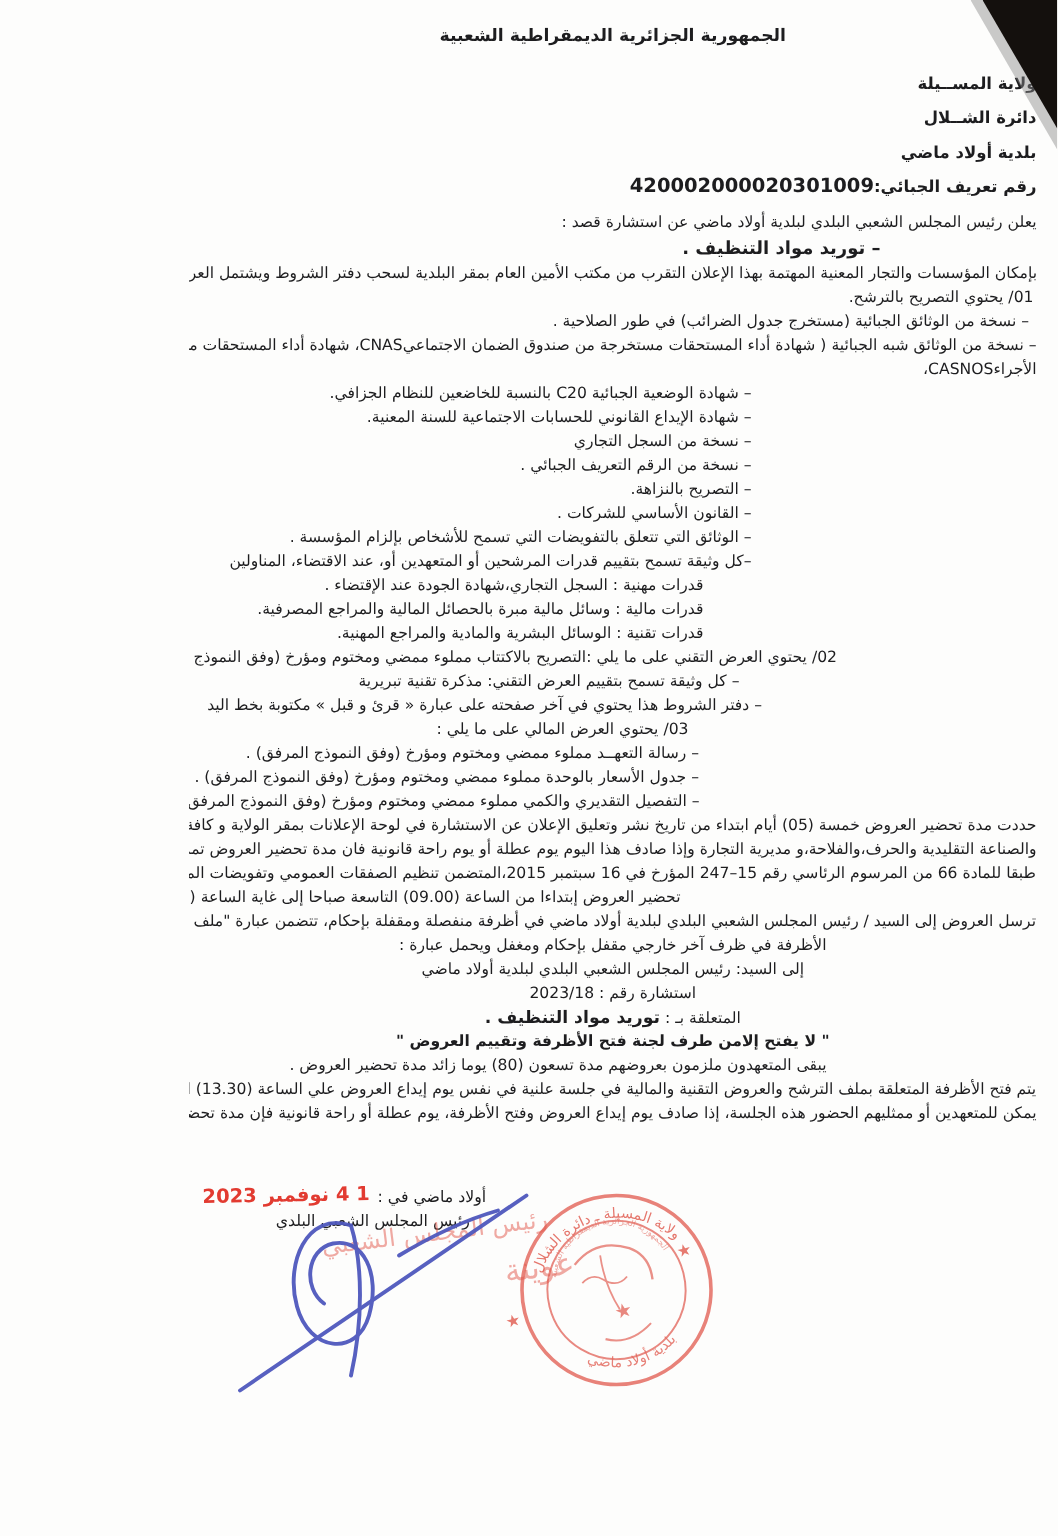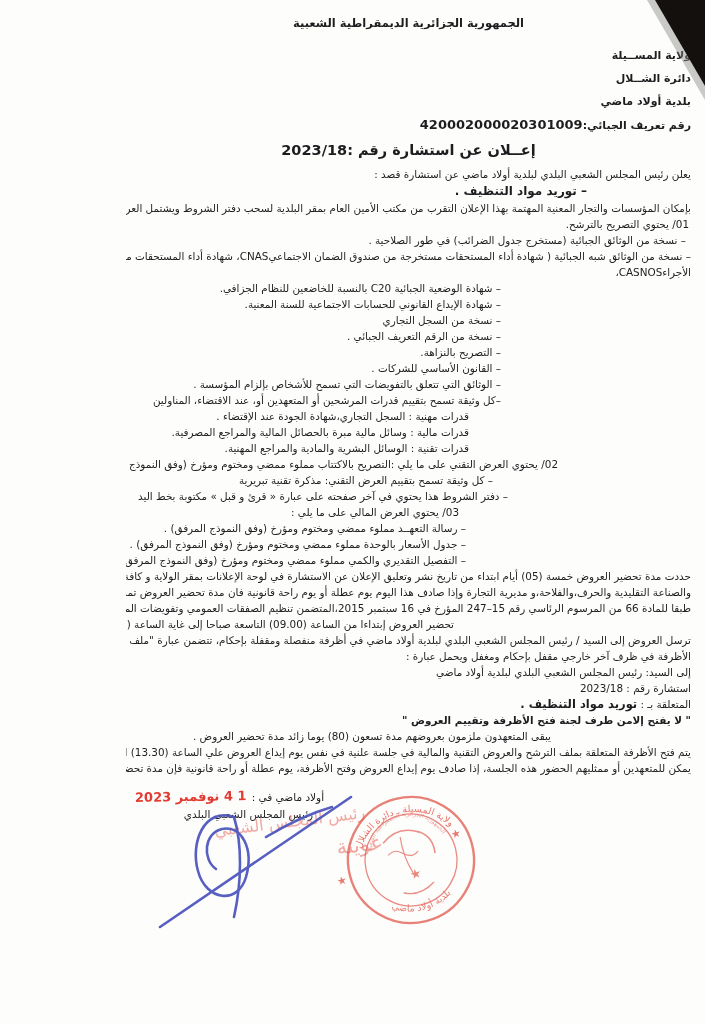--- a/index.html
+++ b/index.html
@@ -12,21 +12,21 @@
   .tax-val{font-size:13px;letter-spacing:.5px;}
   .main-title{text-align:center;font-weight:bold;font-size:14.5px;height:24px;line-height:24px;margin-top:2px;}
   .bodytxt{margin-top:4px;}
   .ln{height:16px;line-height:16px;font-size:10.4px;white-space:nowrap;overflow:hidden;text-align:right;}
   .subj{margin-right:104px;font-weight:bold;font-size:12px;height:18px;line-height:18px;}
   .m2{margin-right:2px}.m5{margin-right:5px}
   .mA{margin-right:190px}.mB{margin-right:222px}
   .m02{margin-right:133px}.m20{margin-right:198px}.m21{margin-right:183px}
   .m03{margin-right:232px}.mF{margin-right:225px}
   .mD{margin-right:237px}.mV{margin-right:140px}
-  .ctr{text-align:right;margin-right:0;}
+  .ctr{text-align:center;margin-right:0;}
   .warn{font-weight:bold;}
   .env-subj{font-weight:bold;font-size:11.5px;}
   
   .footer-block{position:absolute;top:787px;left:15px;width:210px;direction:rtl;}
   .date-line{text-align:left;height:18px;line-height:18px;white-space:nowrap;}
   .place-label{font-size:10.5px;color:#1d1d1f;}
   .date-stamp{color:#e23b31;font-weight:bold;font-size:13px;letter-spacing:1px;display:inline-block;transform:rotate(-1deg);margin-left:4px;}
   .sig-title{margin-top:3px;font-size:10.5px;text-align:center;width:185px;}
   .name-stamp{position:absolute;left:100px;top:812px;transform:rotate(-7deg);color:#e2574b;opacity:.5;direction:rtl;text-align:right;}
   .name-stamp .l1{font-size:16px;white-space:nowrap;}
@@ -54,21 +54,20 @@
   <div class="doc">
     <div class="republic">الجمهورية الجزائرية الديمقراطية الشعبية</div>
 
     <div class="agency">
       <div class="ag">ولاية المســيلة</div>
       <div class="ag">دائرة  الشــلال</div>
       <div class="ag">بلدية أولاد ماضي</div>
       <div class="ag"><span>رقم تعريف الجبائي:</span><span class="tax-val">420002000020301009</span></div>
     </div>
 
-    <div class="main-title">إعــلان عن استشارة رقم :2023/18</div>
 
     <div class="bodytxt">
       <div class="ln">يعلن رئيس المجلس الشعبي البلدي لبلدية أولاد ماضي عن استشارة قصد :</div>
       <div class="ln subj">– توريد مواد التنظيف .</div>
       <div class="ln">بإمكان المؤسسات والتجار المعنية المهتمة بهذا الإعلان التقرب من مكتب الأمين العام بمقر البلدية لسحب دفتر الشروط ويشتمل العرض على :</div>
 
       <div class="ln m2">01/ يحتوي التصريح بالترشح.</div>
       <div class="ln m5">– نسخة من الوثائق الجبائية (مستخرج جدول الضرائب)  في طور الصلاحية .</div>
       <div class="ln">– نسخة من الوثائق شبه الجبائية ( شهادة أداء المستحقات مستخرجة من صندوق الضمان الاجتماعيCNAS، شهادة أداء المستحقات مستخرجة من صندوق الضمان لغير</div>
       <div class="ln">الأجراءCASNOS،</div>

